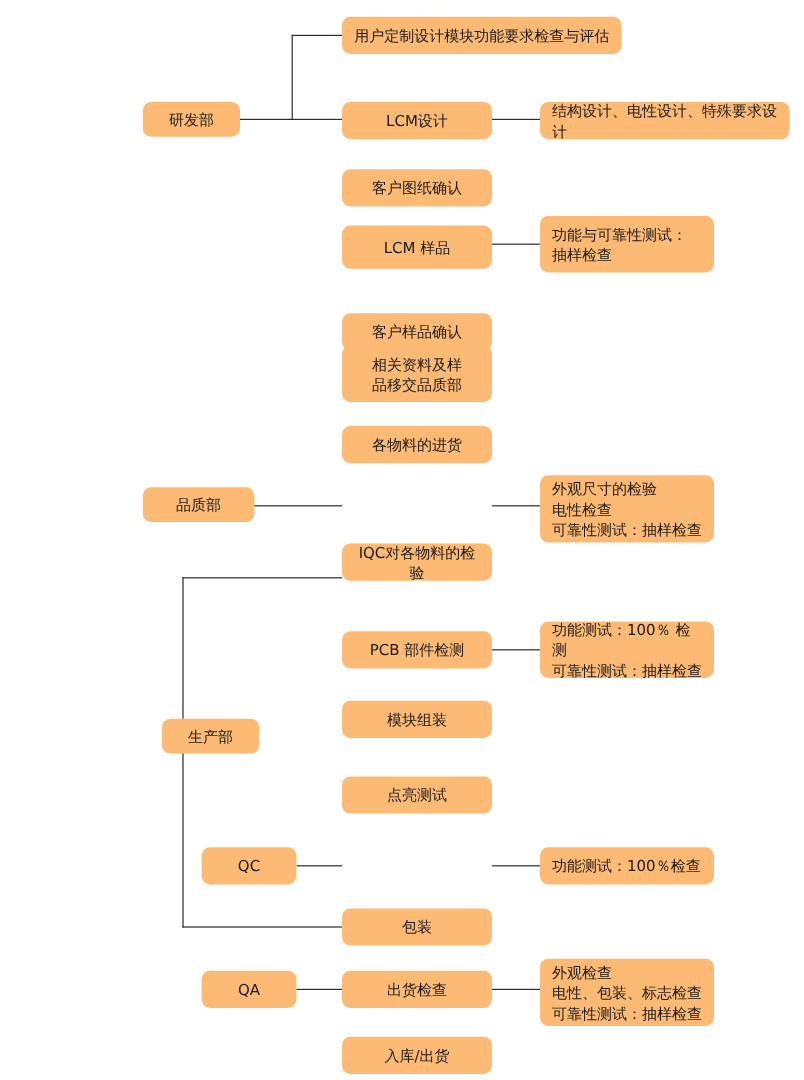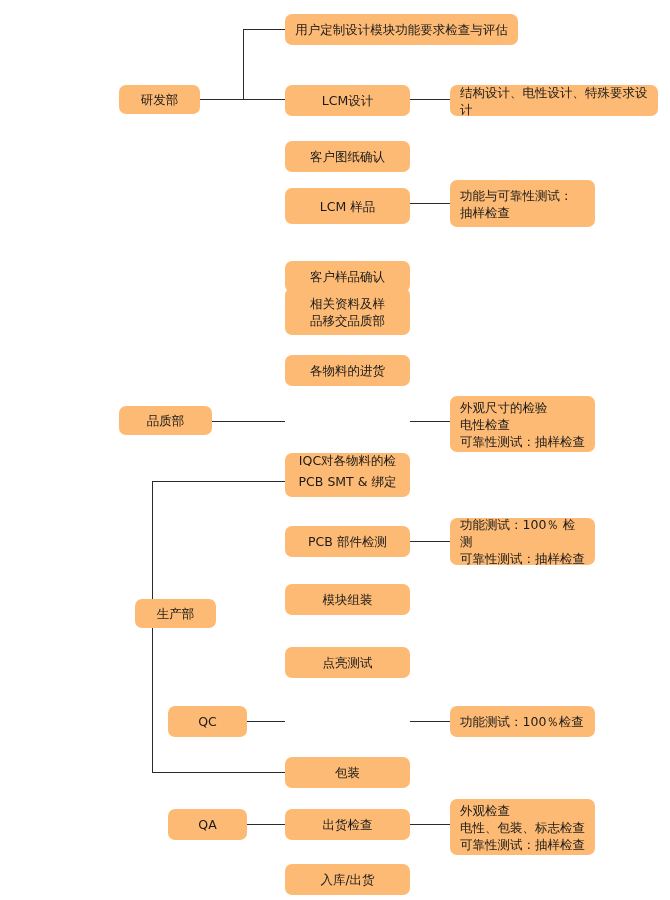--- a/index.html
+++ b/index.html
@@ -87,21 +87,20 @@
 
   <div class="node" style="left:285px;top:241px;width:125px;height:31px;margin-top:20px;">客户样品确认</div>
 
   <div class="node" style="left:285px;top:288px;width:125px;height:47px;">相关资料及样
 品移交品质部</div>
 
   <div class="node" style="left:285px;top:355px;width:125px;height:31px;">各物料的进货</div>
 
   <div class="node" style="left:285px;top:406px;width:125px;height:31px;margin-top:47px;">IQC对各物料的检验</div>
 
-  <div class="node" style="left:285px;top:466px;width:125px;height:31px;">PCB SMT &amp; 绑定</div>
 
   <div class="node" style="left:285px;top:526px;width:125px;height:31px;">PCB 部件检测</div>
 
   <div class="node" style="left:285px;top:584px;width:125px;height:31px;">模块组装</div>
 
   <div class="node" style="left:285px;top:647px;width:125px;height:31px;">点亮测试</div>
 
 
   <div class="node" style="left:285px;top:757px;width:125px;height:31px;">包装</div>
 

